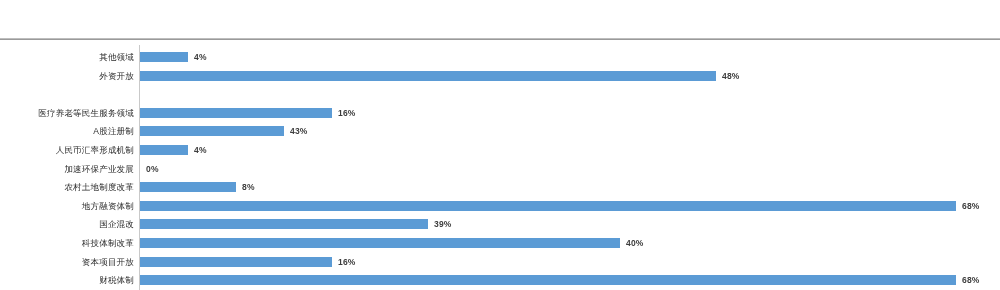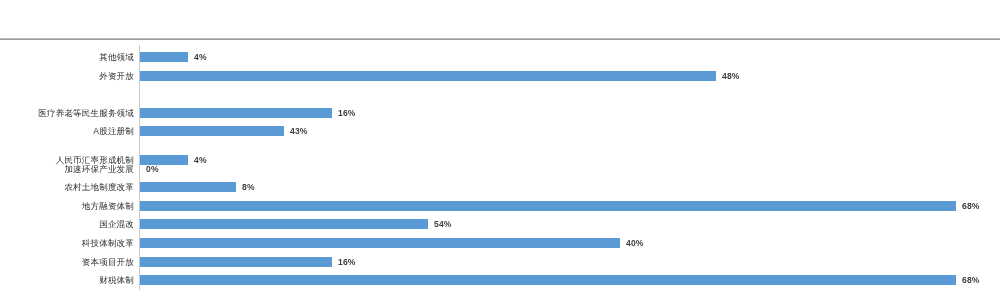--- a/index.html
+++ b/index.html
@@ -143,21 +143,21 @@
           <div class="bar-value" style="left: 198px;">16%</div>
         </div>
       </div>
       <div class="bar-row" style="top: 77.4px;">
         <div class="bar-label">A股注册制</div>
         <div class="bar-track">
           <div class="bar-fill" style="width: 144px; background: rgb(91, 155, 213);"></div>
           <div class="bar-value" style="left: 150px;">43%</div>
         </div>
       </div>
-      <div class="bar-row" style="top: 106px; padding-left: 44px;">
+      <div class="bar-row" style="top: 96px; padding-left: 44px;">
         <div class="bar-label">人民币汇率形成机制</div>
         <div class="bar-track">
           <div class="bar-fill" style="width: 48px; background: rgb(91, 155, 213);"></div>
           <div class="bar-value" style="left: 54px;">4%</div>
         </div>
       </div>
       <div class="bar-row" style="top: 114.6px;">
         <div class="bar-label">加速环保产业发展</div>
         <div class="bar-track">
           <div class="bar-value" style="left: 6px;">0%</div>
@@ -174,21 +174,21 @@
         <div class="bar-label">地方融资体制</div>
         <div class="bar-track">
           <div class="bar-fill" style="width: 816px; background: rgb(91, 155, 213);"></div>
           <div class="bar-value" style="left: 822px;">68%</div>
         </div>
       </div>
       <div class="bar-row" style="top: 170.4px;">
         <div class="bar-label">国企混改</div>
         <div class="bar-track">
           <div class="bar-fill" style="width: 288px; background: rgb(91, 155, 213);"></div>
-          <div class="bar-value" style="left: 294px;">54%</div>
+          <div class="bar-value" style="left: 294px;">39%</div>
         </div>
       </div>
       <div class="bar-row" style="top: 189px;">
         <div class="bar-label">科技体制改革</div>
         <div class="bar-track">
           <div class="bar-fill" style="width: 480px; background: rgb(91, 155, 213);"></div>
           <div class="bar-value" style="left: 486px;">40%</div>
         </div>
       </div>
       <div class="bar-row" style="top: 207.6px;">

